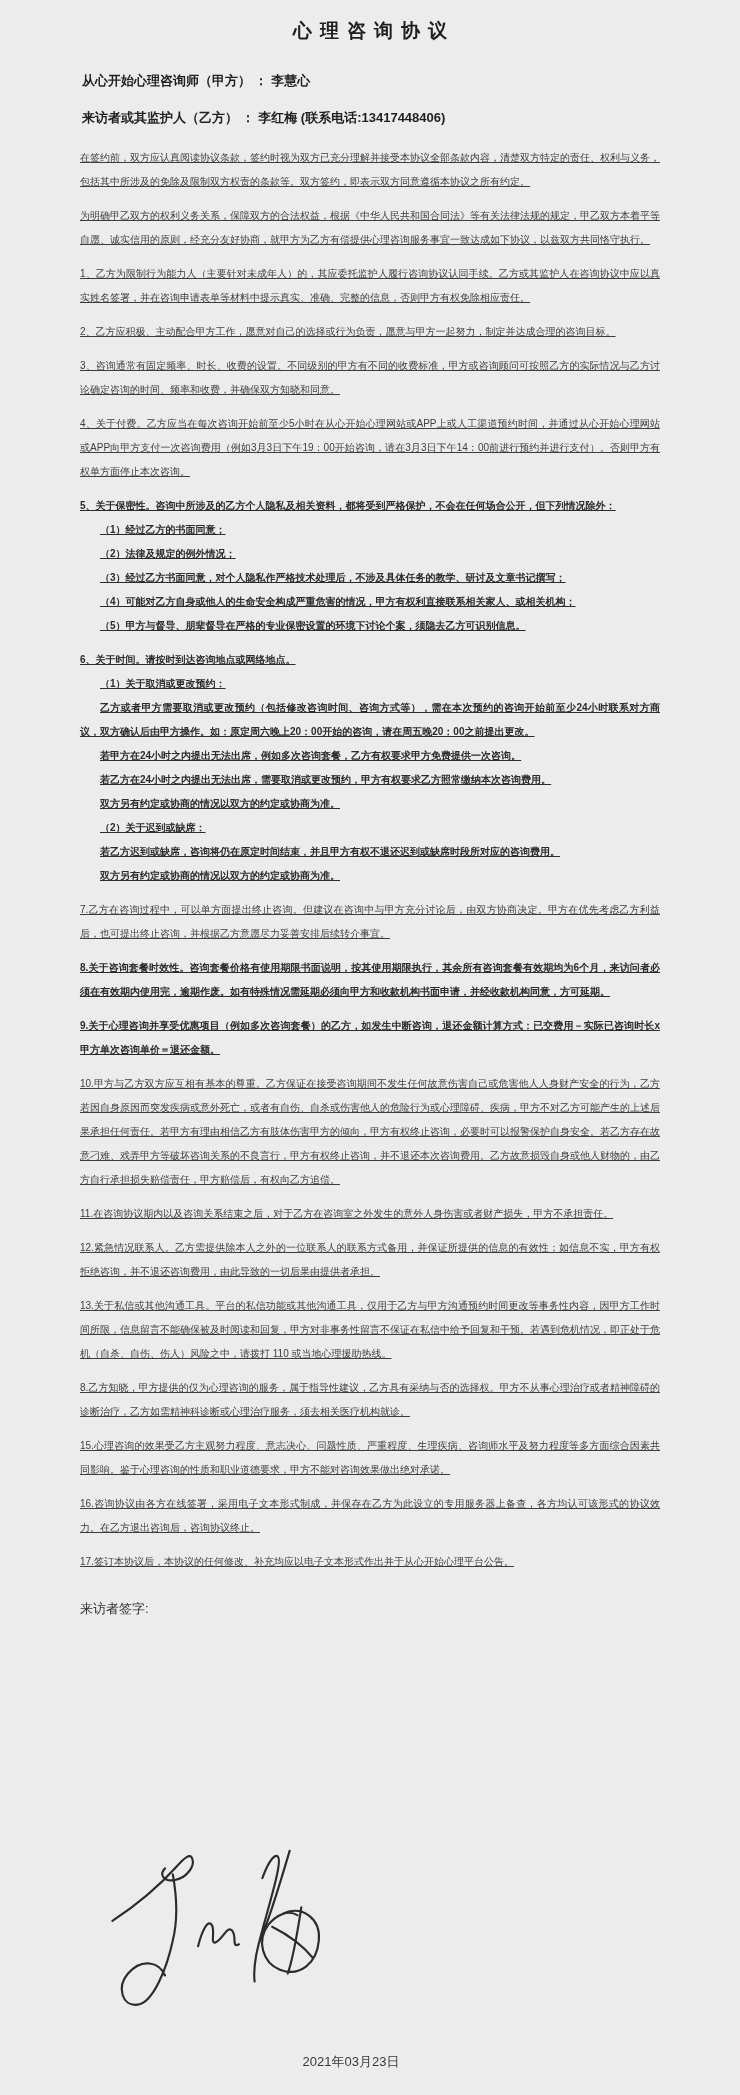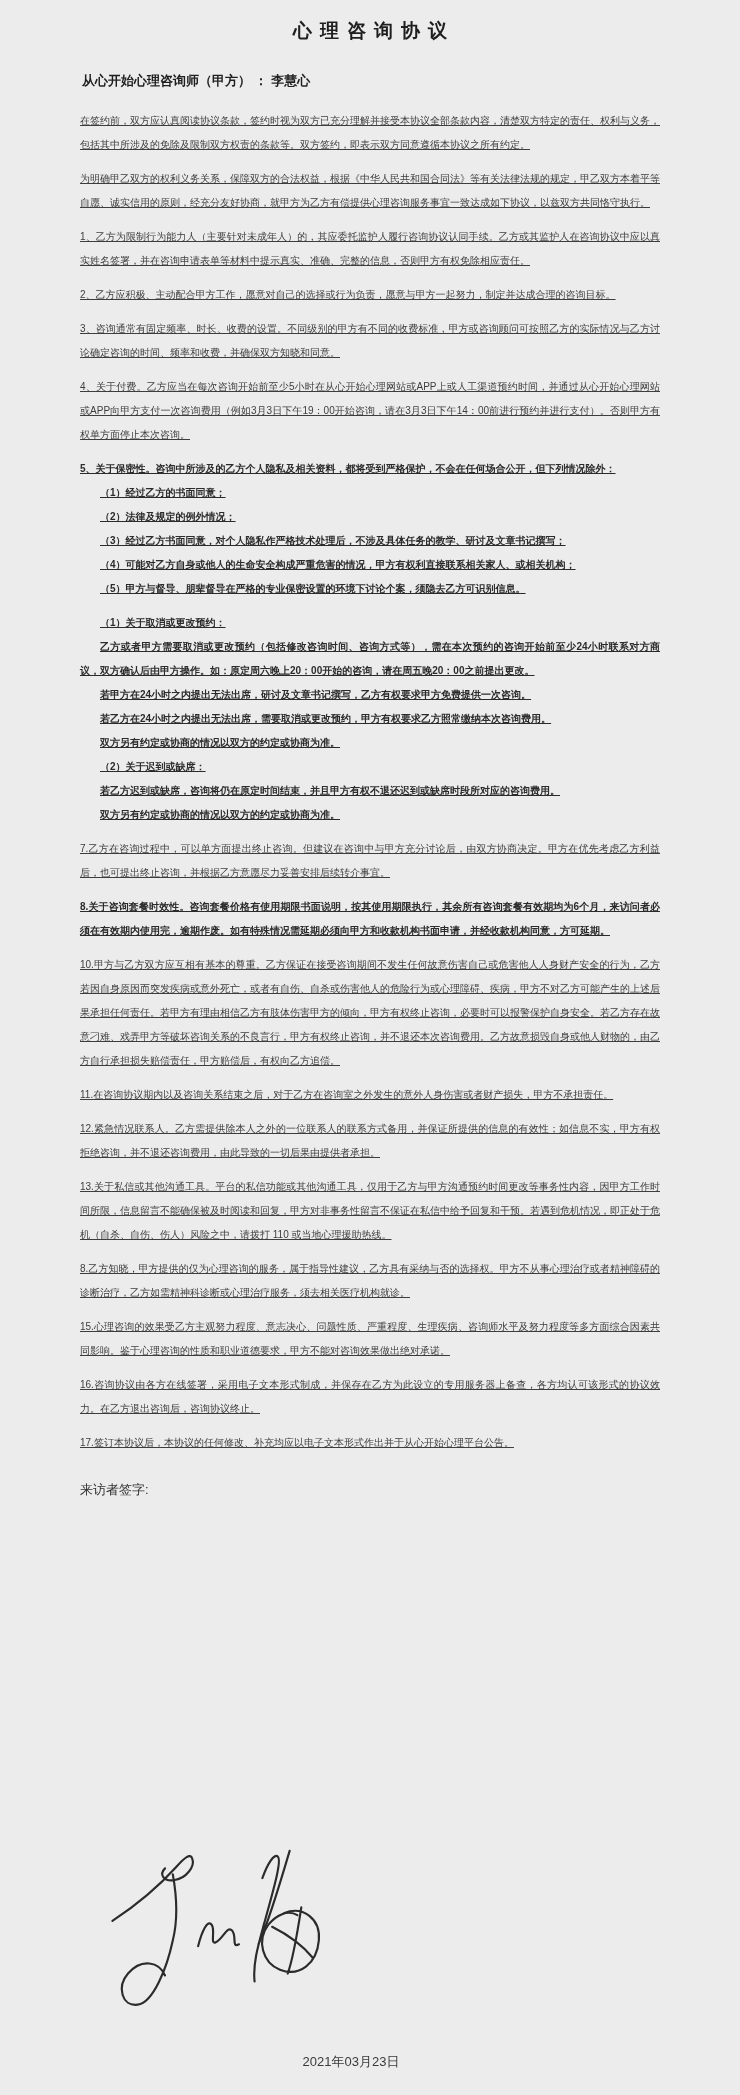--- a/index.html
+++ b/index.html
@@ -35,20 +35,21 @@
     padding-right:38px;text-align:center;font-size:13px;color:#3a3a3a;
   }
 </style>
 </head>
 <body>
 
 <div class="doc">
   <div class="title">心理咨询协议</div>
 
   <div class="party">从心开始心理咨询师（甲方） ： 李慧心</div>
+  <div class="party">来访者或其监护人（乙方） ： 李红梅 (联系电话:13417448406)</div>
 
   <p class="para">在签约前，双方应认真阅读协议条款，签约时视为双方已充分理解并接受本协议全部条款内容，清楚双方特定的责任、权利与义务，包括其中所涉及的免除及限制双方权责的条款等。双方签约，即表示双方同意遵循本协议之所有约定。</p>
   <p class="para">为明确甲乙双方的权利义务关系，保障双方的合法权益，根据《中华人民共和国合同法》等有关法律法规的规定，甲乙双方本着平等自愿、诚实信用的原则，经充分友好协商，就甲方为乙方有偿提供心理咨询服务事宜一致达成如下协议，以兹双方共同恪守执行。</p>
 
   <div class="clause">
       <p class="para">1、乙方为限制行为能力人（主要针对未成年人）的，其应委托监护人履行咨询协议认同手续。乙方或其监护人在咨询协议中应以真实姓名签署，并在咨询申请表单等材料中提示真实、准确、完整的信息，否则甲方有权免除相应责任。</p>
     </div>
   <div class="clause">
       <p class="para">2、乙方应积极、主动配合甲方工作，愿意对自己的选择或行为负责，愿意与甲方一起努力，制定并达成合理的咨询目标。</p>
     </div>
@@ -62,35 +63,39 @@
   <div class="clause">
     <p class="para bold">5、关于保密性。咨询中所涉及的乙方个人隐私及相关资料，都将受到严格保护，不会在任何场合公开，但下列情况除外：</p>
     <p class="para bold indent">（1）经过乙方的书面同意；</p>
     <p class="para bold indent">（2）法律及规定的例外情况；</p>
     <p class="para bold indent">（3）经过乙方书面同意，对个人隐私作严格技术处理后，不涉及具体任务的教学、研讨及文章书记撰写；</p>
     <p class="para bold indent">（4）可能对乙方自身或他人的生命安全构成严重危害的情况，甲方有权利直接联系相关家人、或相关机构；</p>
     <p class="para bold indent">（5）甲方与督导、朋辈督导在严格的专业保密设置的环境下讨论个案，须隐去乙方可识别信息。</p>
   </div>
 
   <div class="clause">
+    <p class="para bold">6、关于时间。请按时到达咨询地点或网络地点。</p>
     <p class="para bold indent">（1）关于取消或更改预约：</p>
     <p class="para bold indent">乙方或者甲方需要取消或更改预约（包括修改咨询时间、咨询方式等），需在本次预约的咨询开始前至少24小时联系对方商议，双方确认后由甲方操作。如：原定周六晚上20：00开始的咨询，请在周五晚20：00之前提出更改。</p>
-    <p class="para bold indent">若甲方在24小时之内提出无法出席，研讨及文章书记撰写，乙方有权要求甲方免费提供一次咨询。</p>
+    <p class="para bold indent">若甲方在24小时之内提出无法出席，例如多次咨询套餐，乙方有权要求甲方免费提供一次咨询。</p>
     <p class="para bold indent">若乙方在24小时之内提出无法出席，需要取消或更改预约，甲方有权要求乙方照常缴纳本次咨询费用。</p>
     <p class="para bold indent">双方另有约定或协商的情况以双方的约定或协商为准。</p>
     <p class="para bold indent">（2）关于迟到或缺席：</p>
     <p class="para bold indent">若乙方迟到或缺席，咨询将仍在原定时间结束，并且甲方有权不退还迟到或缺席时段所对应的咨询费用。</p>
     <p class="para bold indent">双方另有约定或协商的情况以双方的约定或协商为准。</p>
   </div>
 
   <div class="clause">
       <p class="para">7.乙方在咨询过程中，可以单方面提出终止咨询。但建议在咨询中与甲方充分讨论后，由双方协商决定。甲方在优先考虑乙方利益后，也可提出终止咨询，并根据乙方意愿尽力妥善安排后续转介事宜。</p>
     </div>
   <div class="clause">
       <p class="para bold">8.关于咨询套餐时效性。咨询套餐价格有使用期限书面说明，按其使用期限执行，其余所有咨询套餐有效期均为6个月，来访问者必须在有效期内使用完，逾期作废。如有特殊情况需延期必须向甲方和收款机构书面申请，并经收款机构同意，方可延期。</p>
+    </div>
+  <div class="clause">
+      <p class="para bold">9.关于心理咨询并享受优惠项目（例如多次咨询套餐）的乙方，如发生中断咨询，退还金额计算方式：已交费用－实际已咨询时长x甲方单次咨询单价＝退还金额。</p>
     </div>
   <div class="clause">
       <p class="para">10.甲方与乙方双方应互相有基本的尊重。乙方保证在接受咨询期间不发生任何故意伤害自己或危害他人人身财产安全的行为，乙方若因自身原因而突发疾病或意外死亡，或者有自伤、自杀或伤害他人的危险行为或心理障碍、疾病，甲方不对乙方可能产生的上述后果承担任何责任。若甲方有理由相信乙方有肢体伤害甲方的倾向，甲方有权终止咨询，必要时可以报警保护自身安全。若乙方存在故意刁难、戏弄甲方等破坏咨询关系的不良言行，甲方有权终止咨询，并不退还本次咨询费用。乙方故意损毁自身或他人财物的，由乙方自行承担损失赔偿责任，甲方赔偿后，有权向乙方追偿。</p>
     </div>
   <div class="clause">
       <p class="para">11.在咨询协议期内以及咨询关系结束之后，对于乙方在咨询室之外发生的意外人身伤害或者财产损失，甲方不承担责任。</p>
     </div>
   <div class="clause">
       <p class="para">12.紧急情况联系人。乙方需提供除本人之外的一位联系人的联系方式备用，并保证所提供的信息的有效性；如信息不实，甲方有权拒绝咨询，并不退还咨询费用，由此导致的一切后果由提供者承担。</p>
     </div>

